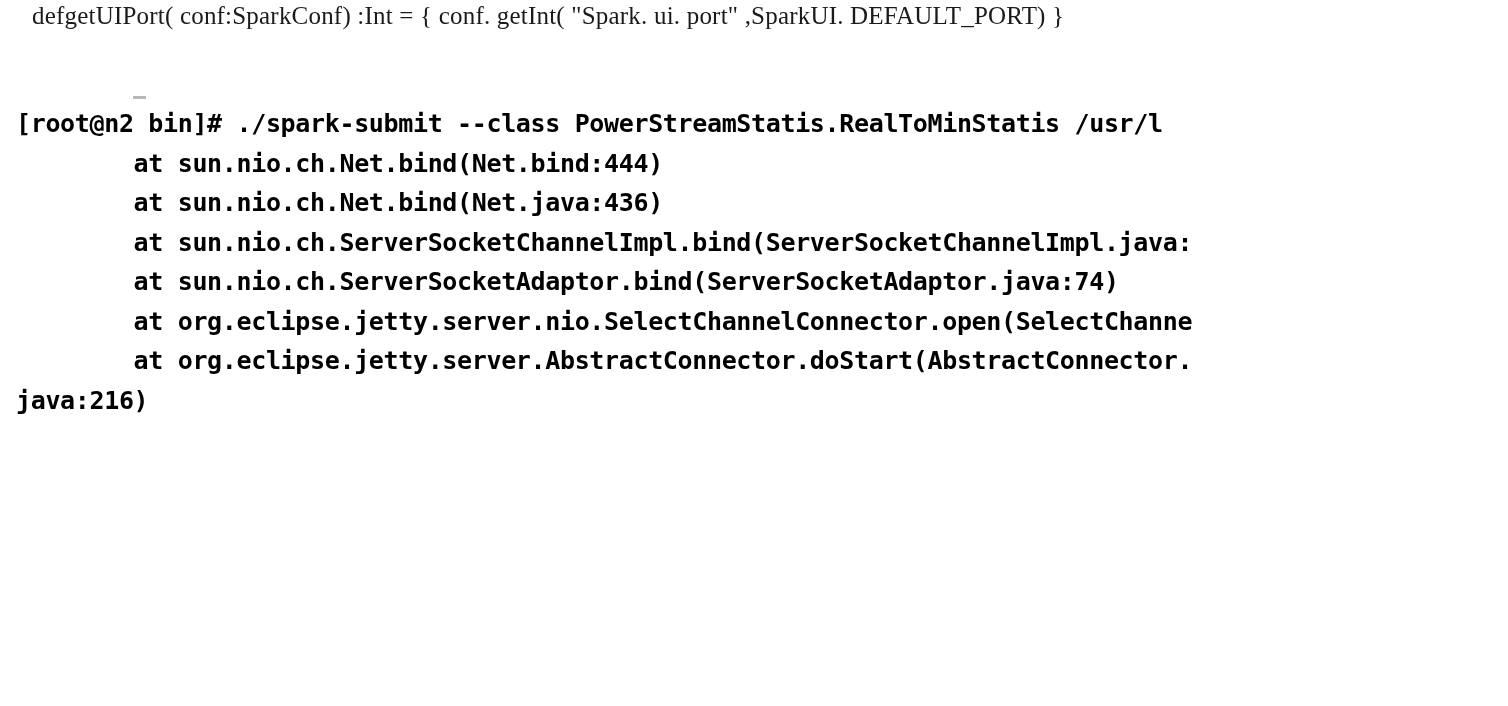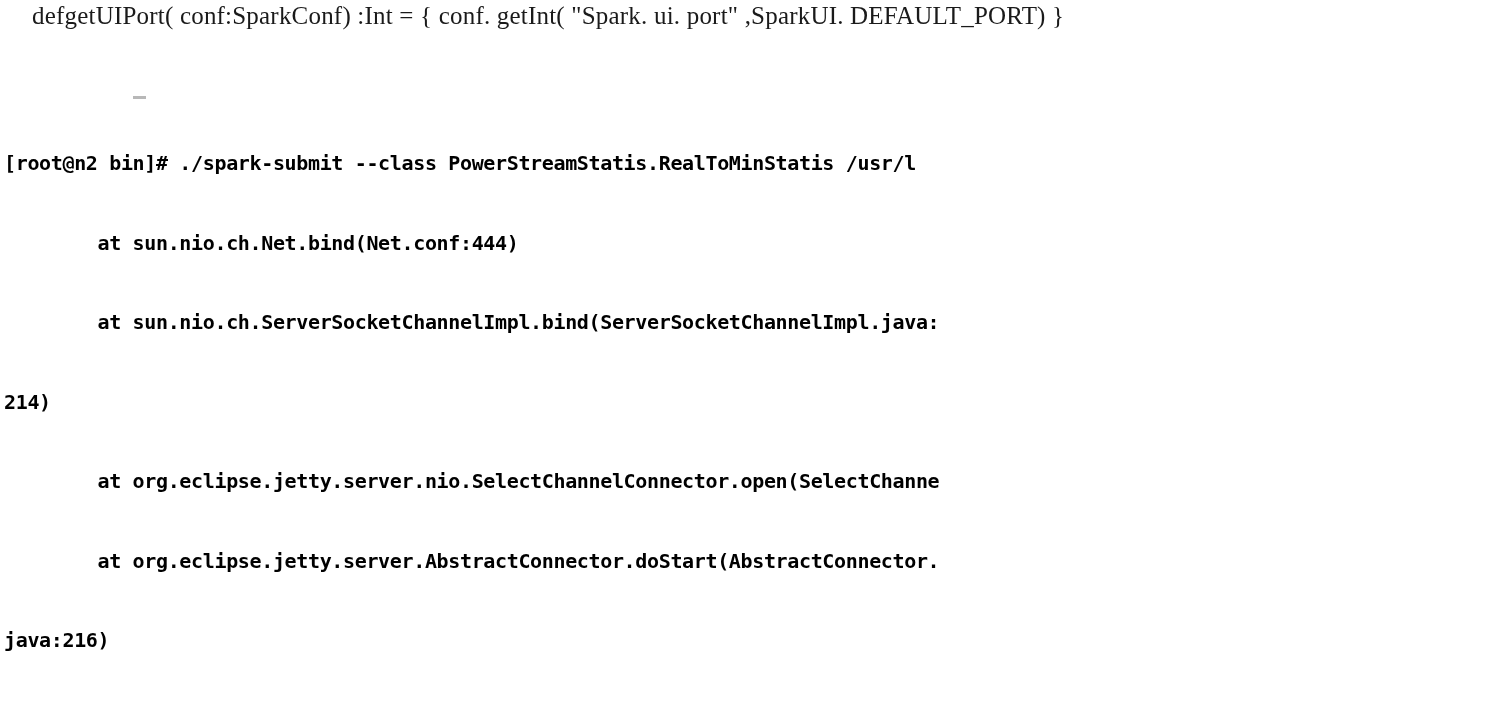--- a/index.html
+++ b/index.html
@@ -38,29 +38,28 @@
   
   #terminal {
     position: absolute;
     left: 0;
     top: 104px;
     width: 1508px;
     background: #ffffff;
   }
   #terminal .term-line {
     font-family: "DejaVu Sans Mono", "Liberation Mono", monospace;
-    font-size: 20px;
+    font-size: 25px;
     line-height: 39.5px;
     color: #000000;
     white-space: pre;
     font-weight: 700;
     letter-spacing: -0.35px;
-    padding-left: 4px;
+    padding-left: 16px;
     height: 39.5px;
-    margin-top: 40px;
   }
 
   
   #cursor-artifact {
     position: absolute;
     left: 133px;
     top: 96px;
     width: 13px;
     height: 3px;
     background: #b8b8b8;
@@ -70,19 +69,20 @@
 <body style="background: rgb(255, 255, 255);">
 
 <div id="code-caption">
   <span class="caption-text">defgetUIPort( conf:SparkConf) :Int = { conf. getInt( "Spark. ui. port" ,SparkUI. DEFAULT_PORT) }</span>
 </div>
 
 <div id="cursor-artifact"></div>
 
 <div id="terminal">
     <div class="term-line">[root@n2 bin]# ./spark-submit --class PowerStreamStatis.RealToMinStatis /usr/l</div>
-    <div class="term-line">        at sun.nio.ch.Net.bind(Net.conf:444)</div>
+    <div class="term-line">        at sun.nio.ch.Net.bind(Net.bind:444)</div>
+    <div class="term-line">        at sun.nio.ch.Net.bind(Net.java:436)</div>
     <div class="term-line">        at sun.nio.ch.ServerSocketChannelImpl.bind(ServerSocketChannelImpl.java:</div>
-    <div class="term-line">214)</div>
+    <div class="term-line">        at sun.nio.ch.ServerSocketAdaptor.bind(ServerSocketAdaptor.java:74)</div>
     <div class="term-line">        at org.eclipse.jetty.server.nio.SelectChannelConnector.open(SelectChanne</div>
     <div class="term-line">        at org.eclipse.jetty.server.AbstractConnector.doStart(AbstractConnector.</div>
     <div class="term-line">java:216)</div>
   </div>
 
 </body></html>

